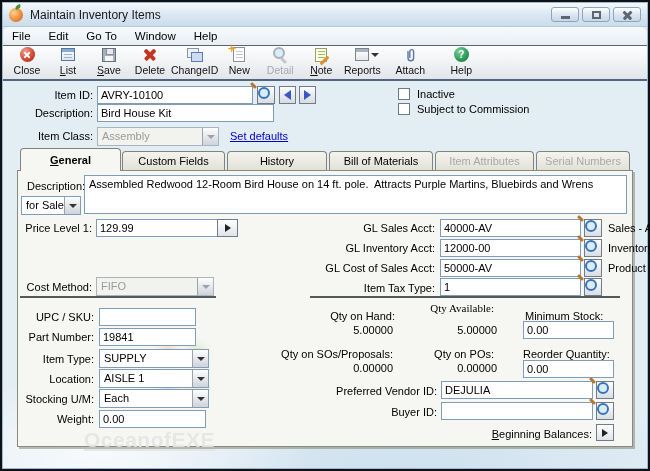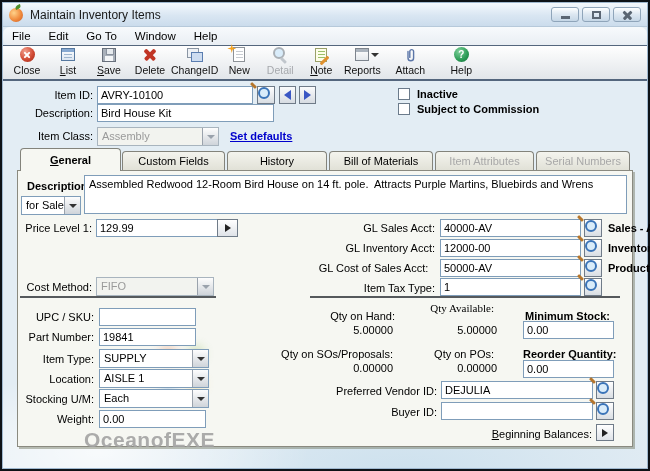--- a/index.html
+++ b/index.html
@@ -73,21 +73,21 @@
   .i-help{width:15px;height:15px;border-radius:50%;color:#fff;font-weight:bold;font-size:10px;line-height:15px;text-align:center;
     background:radial-gradient(circle at 35% 30%,#7ed09a,#2a9a55 60%,#157038);}
   .i-help::after{content:"?";}
 
   
   .formarea{position:absolute;left:3px;top:81px;right:3px;bottom:3px;background:#e3edf4;}
   .formarea::before{content:"";position:absolute;inset:0;pointer-events:none;
     background:radial-gradient(ellipse 300px 110px at 15% 96%,rgba(255,255,255,.75),transparent 70%),
                radial-gradient(ellipse 420px 150px at 62% 102%,rgba(186,214,232,.55),transparent 72%);}
   .lbl{position:absolute;height:17px;line-height:17px;text-align:right;white-space:nowrap;}
-  .llbl{position:absolute;height:17px;line-height:17px;text-align:left;white-space:nowrap;font-weight:bold;}
+  .llbl{position:absolute;height:17px;line-height:17px;text-align:left;white-space:nowrap;}
   .val{position:absolute;height:14px;line-height:14px;text-align:right;white-space:nowrap;}
   .tin{position:absolute;height:18px;border:1px solid #7f9db9;background:#fff;font-size:11px;
     padding:1px 3px;font-family:inherit;color:#000;outline:none;}
   .sel{position:absolute;height:19px;border:1px solid #7f9db9;background:#fff;padding:2px 18px 0 4px;white-space:nowrap;overflow:hidden;}
   .sel .selbtn{position:absolute;right:0;top:0;bottom:0;width:16px;border-left:1px solid #9aa2ac;
     background:linear-gradient(#fdfdfd,#cfd4da);display:flex;align-items:center;justify-content:center;}
   .selbtn::after{content:"";width:0;height:0;border-left:4px solid transparent;border-right:4px solid transparent;border-top:4px solid #333;}
   .sel.dis{background:#f2f3ef;color:#9a9a9a;border-color:#a8b4be;}
   .sel.dis .selbtn::after{border-top-color:#9aa2ac;}
   .lkp{position:absolute;width:18px;height:18px;border:1px solid #6f7b88;background:linear-gradient(#ffffff,#d9dee3);}
@@ -111,21 +111,21 @@
   .z2{z-index:2;}
   .sep{position:absolute;height:2px;background:#55595c;z-index:2;}
   .ta{position:absolute;border:1px solid #7f9db9;background:#fff;font-family:inherit;font-size:11px;
     padding:2px 4px;resize:none;outline:none;overflow:hidden;}
   .winlogo{position:absolute;left:150px;top:340px;width:64px;height:62px;filter:blur(5px);opacity:.45;z-index:1;pointer-events:none;
     background:radial-gradient(circle 11px at 18px 14px,#e8652a,transparent 12px),
                radial-gradient(circle 11px at 46px 14px,#7cb342,transparent 12px),
                radial-gradient(circle 11px at 18px 44px,#4a90d9,transparent 12px),
                radial-gradient(circle 11px at 46px 44px,#f0c33c,transparent 12px);}
   .oexe{position:absolute;left:84px;top:428px;font-size:21px;font-weight:bold;letter-spacing:.5px;
-    color:#a3a3a3;opacity:.9;z-index:4;pointer-events:none;}
+    color:#e5e5e5;opacity:.9;z-index:4;pointer-events:none;text-decoration:underline;}
 </style>
 </head>
 <body>
 
 <div class="screen">
   <div class="winbg"></div>
 
   <div class="titlebar">
     <span class="peach"></span>
     <span class="title-text">Maintain Inventory Items</span>
@@ -282,21 +282,21 @@
   <div class="lbl z2" style="left:280px;width:155px;top:220px;">GL Sales Acct:</div>
   <input class="tin z2" style="left: 440px; top: 219px; width: 141px;" value="40000-AV">
   <span class="lkp z2" style="left:584px;top:219px;"><span class="i-mag"></span></span>
   <div class="llbl z2" style="left:608px;top:220px;">Sales - Aviary</div>
 
   <div class="lbl z2" style="left:280px;width:155px;top:240px;">GL Inventory Acct:</div>
   <input class="tin z2" style="left: 440px; top: 239px; width: 141px;" value="12000-00">
   <span class="lkp z2" style="left:584px;top:239px;"><span class="i-mag"></span></span>
   <div class="llbl z2" style="left:608px;top:240px;">Inventory</div>
 
-  <div class="lbl z2" style="left:296px;width:155px;top:260px;text-align:center;">GL Cost of Sales Acct:</div>
+  <div class="lbl z2" style="left:280px;width:155px;top:260px;">GL Cost of Sales Acct:</div>
   <input class="tin z2" style="left: 440px; top: 259px; width: 141px;" value="50000-AV">
   <span class="lkp z2" style="left:584px;top:259px;"><span class="i-mag"></span></span>
   <div class="llbl z2" style="left:608px;top:260px;">Product Cost - Aviary</div>
 
   <div class="lbl z2" style="left:280px;width:155px;top:280px;">Item Tax Type:</div>
   <input class="tin z2" style="left: 440px; top: 278px; width: 141px;" value="1">
   <span class="lkp z2" style="left:584px;top:278px;"><span class="i-mag"></span></span>
 
   <div class="sep" style="left:20px;top:296px;width:196px;"></div>
   <div class="sep" style="left:310px;top:296px;width:310px;"></div>

